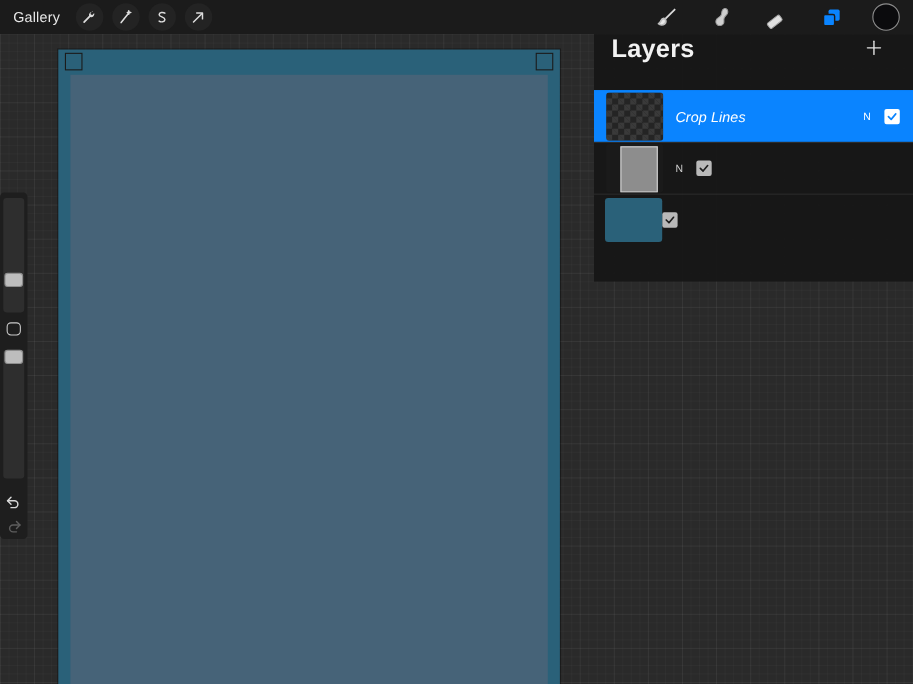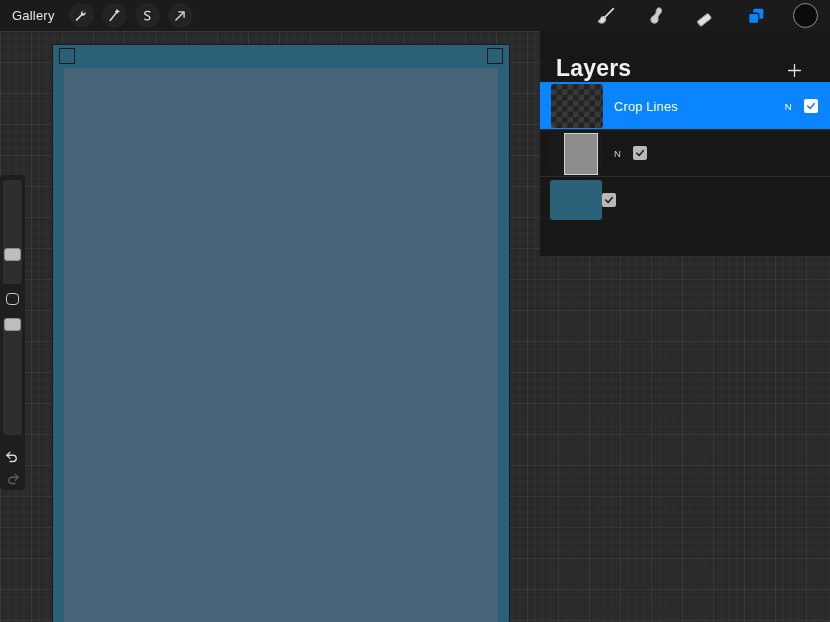--- a/index.html
+++ b/index.html
@@ -91,21 +91,21 @@
   }
   .sidebar-undo { margin-top: 10px; }
 
   
   .layers-panel {
     position: absolute; right: 0; top: 31px; width: 290px; height: 225px;
     background: rgba(22,22,22,0.93);
     z-index: 35;
   }
   .layers-header {
-    height: 51px; display: flex; align-items: flex-end;
+    height: 51px; display: flex; align-items: flex-start;
     padding: 0 24px 0 16px;
   }
   .layers-title { color: #f2f2f2; font-size: 23px; font-weight: bold; letter-spacing: .2px; }
   .layers-add { margin-left: auto; width: 24px; height: 24px; display: flex; align-items: center; justify-content: center; }
 
   .layer-row {
     position: relative; display: flex; align-items: center;
     height: 47px; border-top: 1px solid #2c2c2c;
     padding-right: 12px;
   }
@@ -129,21 +129,21 @@
   }
   .thumb-card::after {
     content: ""; position: absolute; left: 13px; top: 2px; width: 32px; height: 40px;
     background: #8d8d8d; border: 1px solid #d2d2d2;
   }
   .thumb-bg { background: #2a6179; width: 52px; height: 40px; }
   .thumb-line { width: 56px; height: 2px; background: #4a4a4a; border-radius: 1px; }
 
   .layer-name { color: #eaeaea; font-size: 13px; letter-spacing: .1px; flex: 1; }
   .layer-name.group { color: #d6d6d6; }
-  .layer-row.selected .layer-name { color: #ffffff; }
+  .layer-row.selected .layer-name { color: #ffffff; font-style: italic; }
 
   .blend-mode { color: #cfcfcf; font-size: 9.5px; margin-right: 12px; letter-spacing: .3px; }
   .layer-row.selected .blend-mode { color: #ffffff; }
 
   .checkbox {
     width: 14px; height: 14px; border-radius: 2px;
     background: #b9b9b9;
     display: flex; align-items: center; justify-content: center;
   }
   .layer-row.selected .checkbox { background: #ffffff; }

